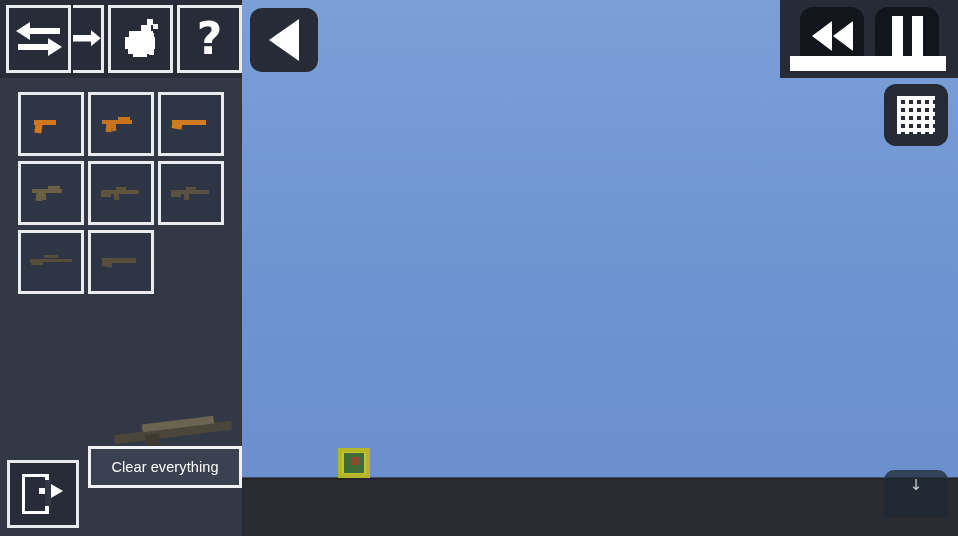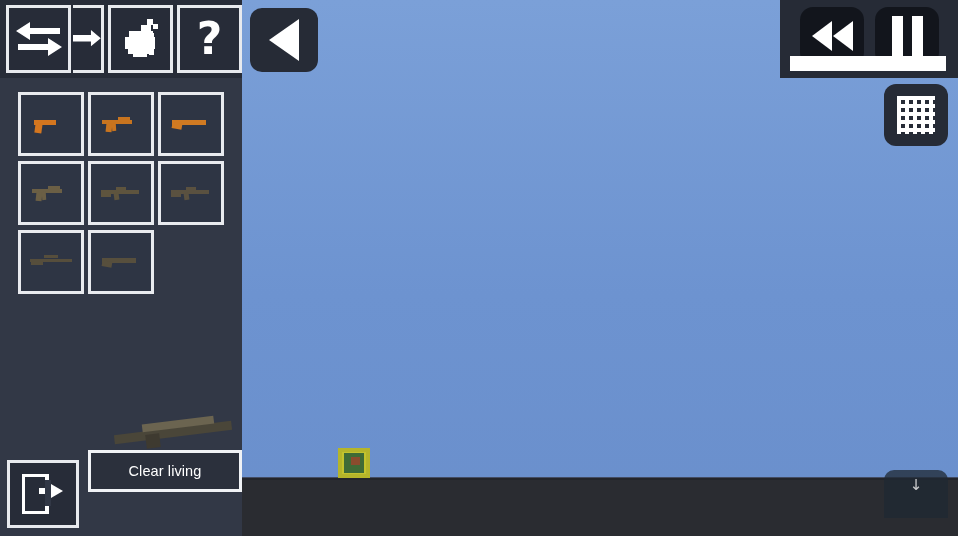--- a/index.html
+++ b/index.html
@@ -481,17 +481,17 @@
     <div class="exit-btn">
       <svg width="42" height="40" viewBox="0 0 42 40">
         <rect x="1" y="1" width="24" height="38" fill="none" stroke="#ffffff" stroke-width="4"></rect>
         <rect x="17" y="14" width="14" height="6" fill="#ffffff"></rect>
         <polygon points="29,10 41,17 29,24" fill="#ffffff"></polygon>
         <rect x="23" y="6" width="6" height="26" fill="#323846"></rect>
       </svg>
     </div>
 
     <div class="clear-stack">
-      <div class="clear-btn second">Clear living</div>
+      <div class="clear-btn">Clear everything</div>
     </div>
 
   </div>
 </div>
 
 </body></html>

